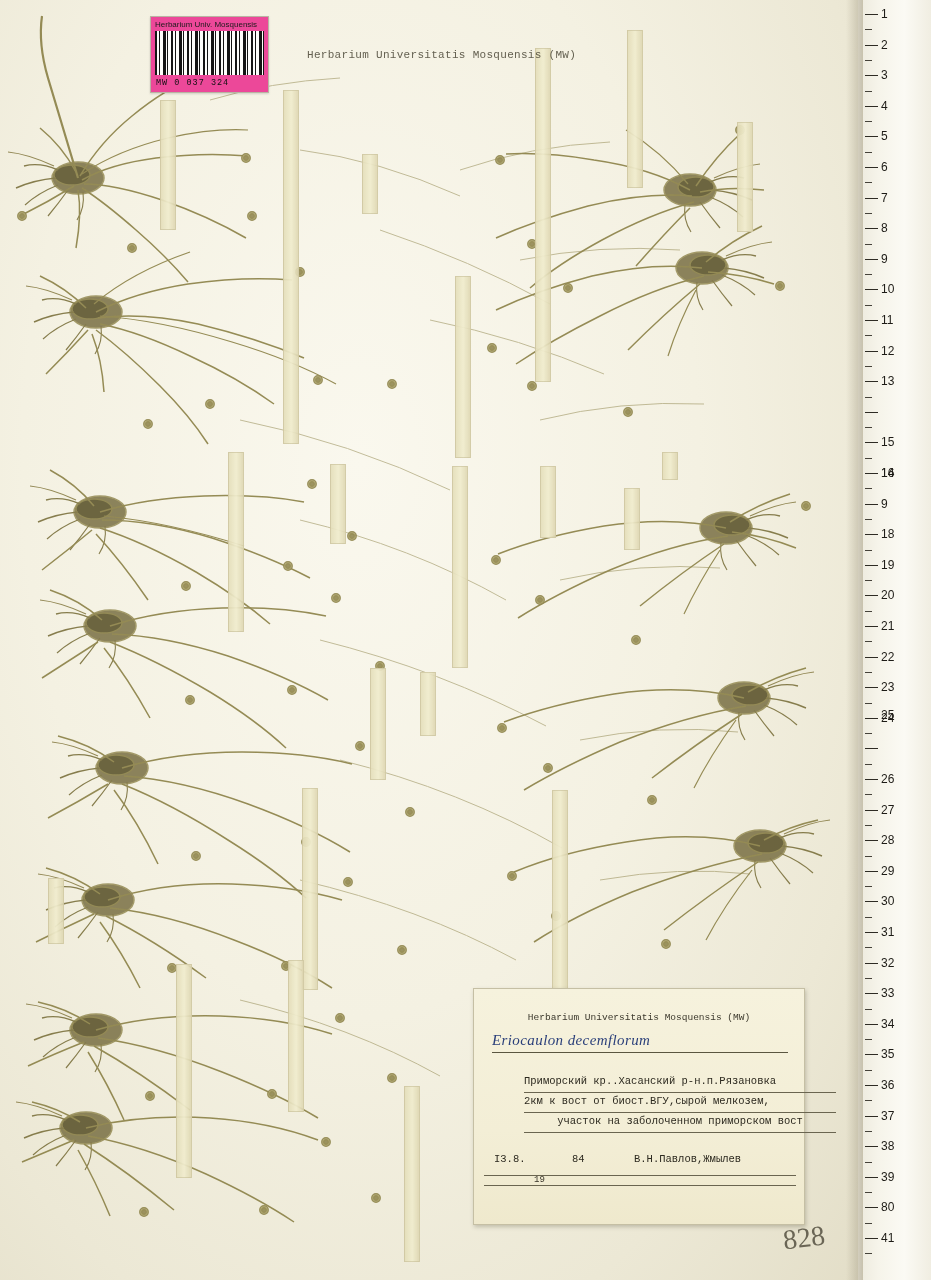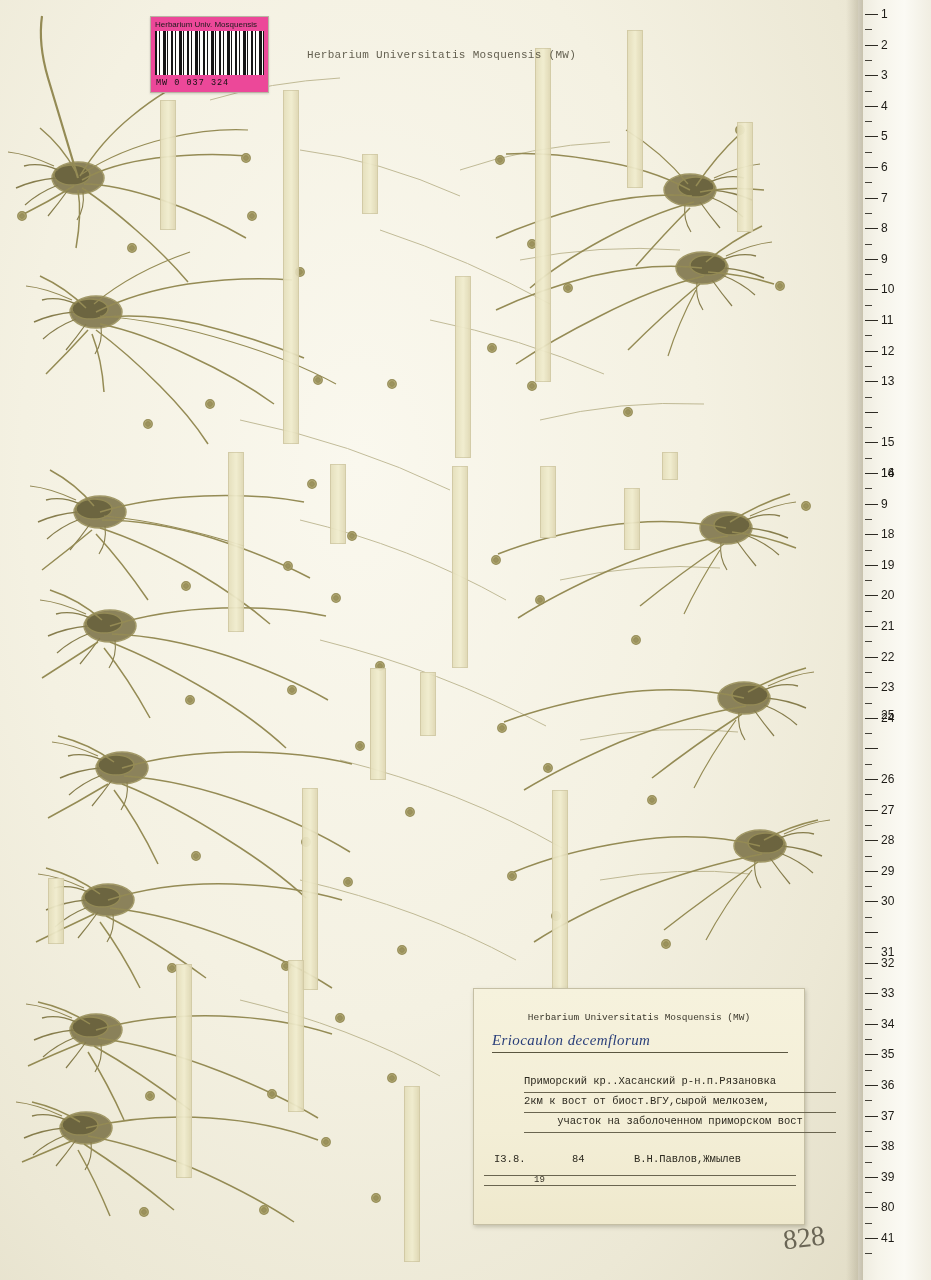--- a/index.html
+++ b/index.html
@@ -593,21 +593,21 @@
       <div class="tick minor" style="top: 855.5px; position: absolute;"></div>
       <div class="num" style="top: 834.2px; position: absolute;">28</div>
       <div class="tick" style="top: 870.8px; position: absolute;"></div>
       <div class="tick minor" style="top: 886.1px; position: absolute;"></div>
       <div class="num" style="top: 864.8px; position: absolute;">29</div>
       <div class="tick" style="top: 901.4px; position: absolute;"></div>
       <div class="tick minor" style="top: 916.7px; position: absolute;"></div>
       <div class="num" style="top: 895.4px; position: absolute;">30</div>
       <div class="tick" style="top: 932px; position: absolute;"></div>
       <div class="tick minor" style="top: 947.3px; position: absolute;"></div>
-      <div class="num" style="top: 926px; position: absolute; margin-top: 20px;">31</div>
+      <div class="num" style="top: 926px; position: absolute;">31</div>
       <div class="tick" style="top: 962.6px; position: absolute;"></div>
       <div class="tick minor" style="top: 977.9px; position: absolute;"></div>
       <div class="num" style="top: 956.6px; position: absolute;">32</div>
       <div class="tick" style="top: 993.2px; position: absolute;"></div>
       <div class="tick minor" style="top: 1008.5px; position: absolute;"></div>
       <div class="num" style="top: 987.2px; position: absolute;">33</div>
       <div class="tick" style="top: 1023.8px; position: absolute;"></div>
       <div class="tick minor" style="top: 1039.1px; position: absolute;"></div>
       <div class="num" style="top: 1017.8px; position: absolute;">34</div>
       <div class="tick" style="top: 1054.4px; position: absolute;"></div>

